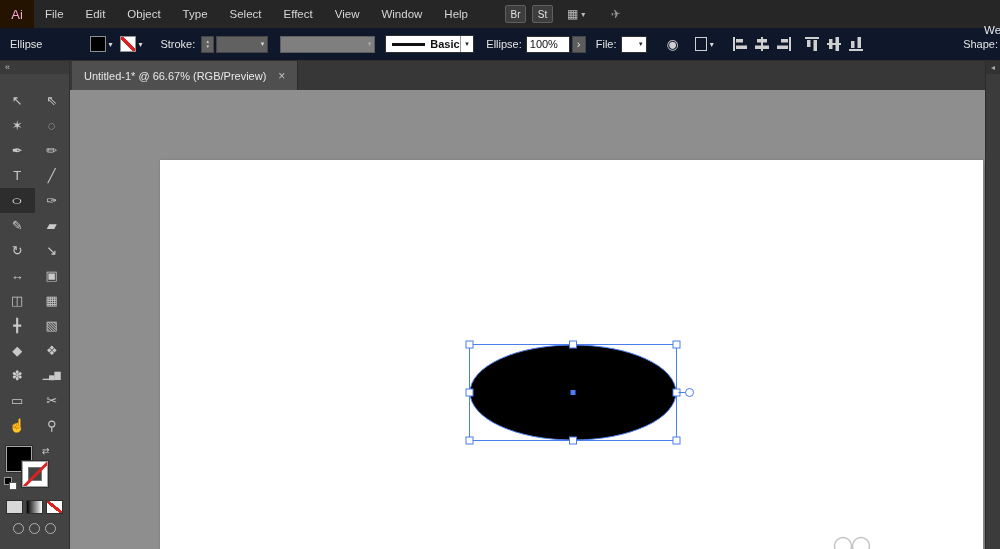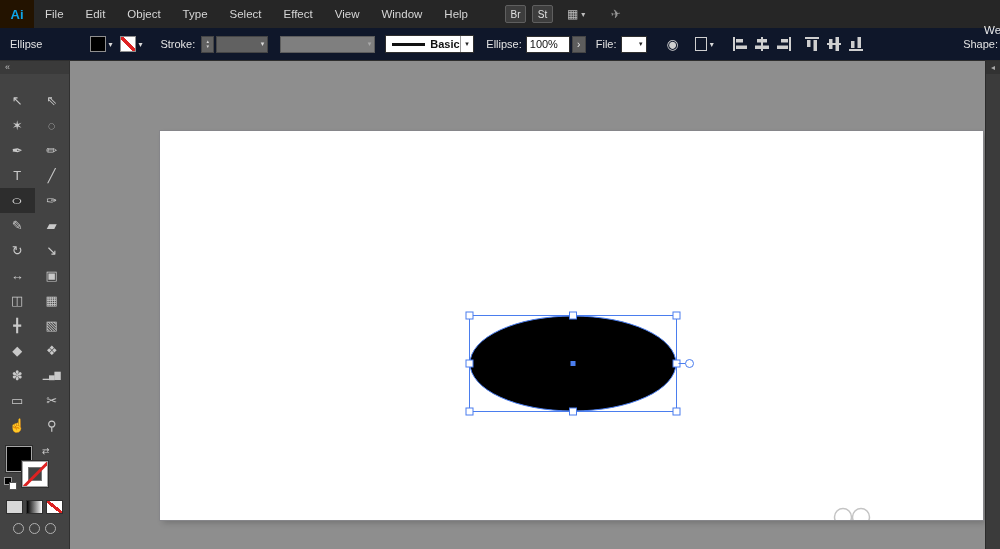--- a/index.html
+++ b/index.html
@@ -3,21 +3,21 @@
 <meta charset="utf-8">
 <style>
   *{box-sizing:border-box;margin:0;padding:0}
   html,body{width:1000px;height:549px;overflow:hidden}
   .app{width:1000px;height:549px;position:relative;overflow:hidden;background:#8e8e8e;
        font-family:"Liberation Sans",sans-serif;-webkit-font-smoothing:antialiased}
 
   
   .menubar{height:28px;background:#262626;display:flex;align-items:center;color:#d6d6d6;
            font-size:11.5px;position:relative}
-  .logo{width:34px;height:28px;background:#231300;color:#0ea5e9;font-weight:bold;font-size:13px;
+  .logo{width:34px;height:28px;background:#231300;color:#f9a8d4;font-weight:normal;font-size:13px;
         display:flex;align-items:center;justify-content:center}
   .menu-item{padding:0 11px;height:28px;line-height:28px;cursor:default;white-space:nowrap}
   .mb-btn{width:21px;height:18px;border:1px solid #5f5f5f;background:#3d3d3d;color:#e0e0e0;
           font-size:10px;display:flex;align-items:center;justify-content:center;border-radius:2px}
   .ws{margin-left:14px;display:flex;align-items:center;gap:3px;color:#bdbdbd;font-size:11px}
   .ws .dd-arrow{color:#bdbdbd}
   .share{margin-left:26px;color:#9a9a9a;font-size:12px;transform:rotate(-8deg)}
   .mb-right{position:absolute;left:984px;top:16px;height:28px;line-height:28px;color:#e8e8e8;white-space:nowrap}
 
   
@@ -329,20 +329,26 @@
       </div>
 
       <div class="modes">
         <span class="mode"></span>
         <span class="mode"></span>
         <span class="mode"></span>
       </div>
     </div>
 
     <div class="main">
+      <div class="tabbar">
+        <div class="tab">
+          <span>Untitled-1* @ 66.67% (RGB/Preview)</span>
+          <span class="tab-close">×</span>
+        </div>
+      </div>
       <div class="canvas">
         <div class="artboard"></div>
         <svg class="overlay" width="915" height="459" viewBox="0 0 915 459">
             <circle cx="773" cy="456" r="8.5" fill="none" stroke="#c4c4c4" stroke-width="1.5"></circle>
             <circle cx="791" cy="456" r="8.5" fill="none" stroke="#c4c4c4" stroke-width="1.5"></circle>
             <ellipse cx="503" cy="302.5" rx="103" ry="47.5" fill="#000000" stroke="#4a7dee" stroke-width="1"></ellipse>
             <rect x="399.5" y="254.5" width="207" height="96" fill="none" stroke="#4a7dee" stroke-width="1"></rect>
             <rect x="396" y="251" width="7" height="7" fill="#ffffff" stroke="#4a7dee" stroke-width="1"></rect>
             <rect x="499.5" y="251" width="7" height="7" fill="#ffffff" stroke="#4a7dee" stroke-width="1"></rect>
             <rect x="603" y="251" width="7" height="7" fill="#ffffff" stroke="#4a7dee" stroke-width="1"></rect>

